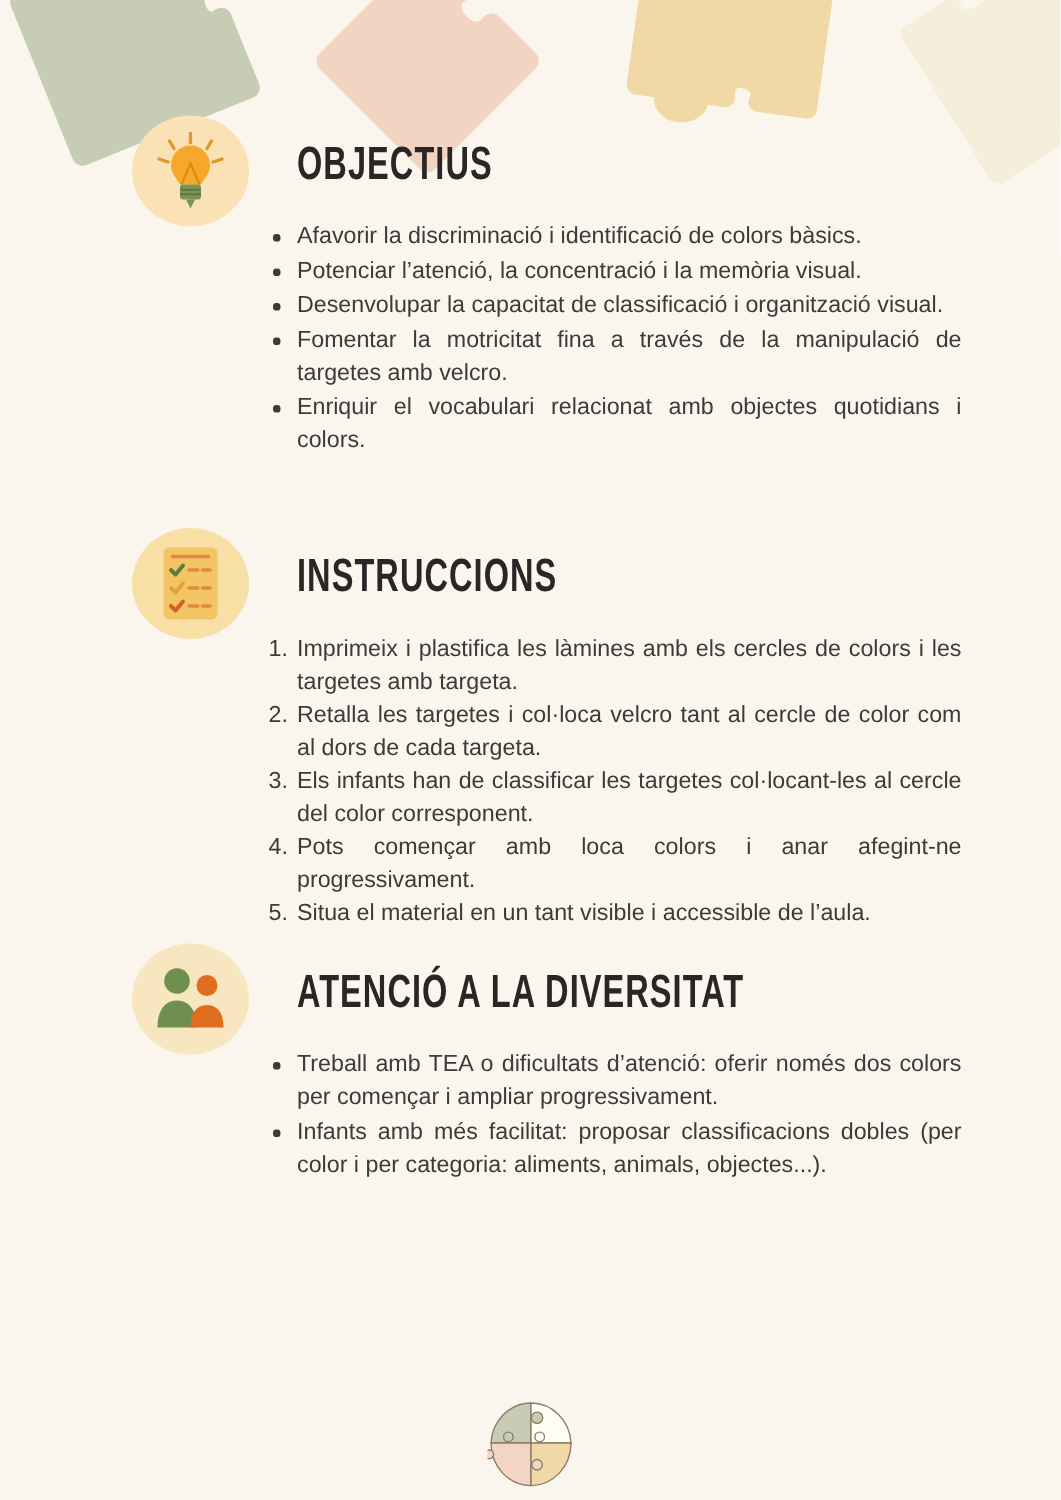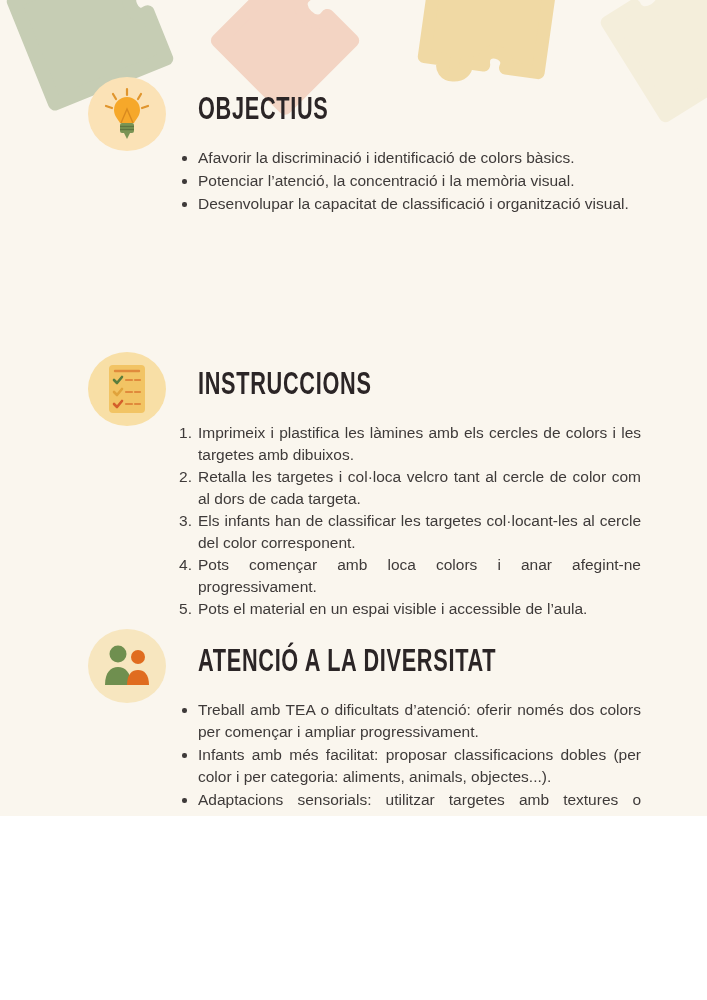--- a/index.html
+++ b/index.html
@@ -1,18 +1,18 @@
 <!DOCTYPE html>
 <html><head>
 <meta charset="utf-8">
 <style>
   html,body{margin:0;padding:0;}
   .page{
     position:relative;
-    width:707px;height:816px;
+    width:707px;height:1000px;
     background:#faf6ee;
     overflow:hidden;
     font-family:"Liberation Sans", sans-serif;
     color:#3e3a39;
   }
   
   .decor{position:absolute;pointer-events:none;}
   .decor svg{overflow:visible;}
   
   .section{position:absolute;left:0;width:707px;}
@@ -92,20 +92,22 @@
         <line x1="17" y1="39.5" x2="31" y2="39.5" stroke="#5e7540" stroke-width="1.4"></line>
         <line x1="17" y1="42.5" x2="31" y2="42.5" stroke="#5e7540" stroke-width="1.4"></line>
         <path d="M21,46 h6 l-3,6 z" fill="#7a9454"></path>
       </svg>
     </div>
     <div class="section-title">OBJECTIUS</div>
     <ul class="items">
       <li>Afavorir la discriminació i identificació de colors bàsics.</li>
       <li>Potenciar l’atenció, la concentració i la memòria visual.</li>
       <li>Desenvolupar la capacitat de classificació i organització visual.</li>
+      <li>Fomentar la motricitat fina a través de la manipulació de targetes amb velcro.</li>
+      <li>Enriquir el vocabulari relacionat amb objectes quotidians i colors.</li>
     </ul>
   </div>
 
   <div class="section" style="top:352px;">
     <div class="icon-circle" style="background:#f8dfa6;">
       <svg width="46" height="54" viewBox="0 0 46 54">
         <rect x="5" y="3" width="36" height="48" rx="4" fill="#f2c464"></rect>
         <line x1="11" y1="9" x2="35" y2="9" stroke="#e08a3c" stroke-width="2.4" stroke-linecap="round"></line>
         <path d="M10,18 l3,3 l5,-6" fill="none" stroke="#5a7d3c" stroke-width="2.6" stroke-linecap="round" stroke-linejoin="round"></path>
         <line x1="22" y1="18" x2="28" y2="18" stroke="#e08a3c" stroke-width="2.2" stroke-linecap="round"></line>
@@ -113,42 +115,41 @@
         <path d="M10,30 l3,3 l5,-6" fill="none" stroke="#e0a33c" stroke-width="2.6" stroke-linecap="round" stroke-linejoin="round"></path>
         <line x1="22" y1="30" x2="28" y2="30" stroke="#e08a3c" stroke-width="2.2" stroke-linecap="round"></line>
         <line x1="31" y1="30" x2="36" y2="30" stroke="#e08a3c" stroke-width="2.2" stroke-linecap="round"></line>
         <path d="M10,42 l3,3 l5,-6" fill="none" stroke="#d45f2b" stroke-width="2.6" stroke-linecap="round" stroke-linejoin="round"></path>
         <line x1="22" y1="42" x2="28" y2="42" stroke="#e08a3c" stroke-width="2.2" stroke-linecap="round"></line>
         <line x1="31" y1="42" x2="36" y2="42" stroke="#e08a3c" stroke-width="2.2" stroke-linecap="round"></line>
       </svg>
     </div>
     <div class="section-title">INSTRUCCIONS</div>
     <ol class="items">
-      <li>Imprimeix i plastifica les làmines amb els cercles de colors i les targetes amb dibuixos.</li>
+      <li>Imprimeix i plastifica les làmines amb els cercles de colors i les targetes amb targeta.</li>
       <li>Retalla les targetes i col·loca velcro tant al cercle de color com al dors de cada targeta.</li>
       <li>Els infants han de classificar les targetes col·locant-les al cercle del color corresponent.</li>
       <li>Pots començar amb loca colors i anar afegint-ne progressivament.</li>
-      <li>Pots el material en un espai visible i accessible de l’aula.</li>
+      <li>Situa el material en un tant visible i accessible de l’aula.</li>
     </ol>
   </div>
 
   <div class="section" style="top:629px;">
     <div class="icon-circle" style="background:#f7e6bf;">
       <svg width="50" height="46" viewBox="0 0 50 46">
         <circle cx="16" cy="11" r="8.5" fill="#6f8f4f"></circle>
         <path d="M3,42 c0,-13 6,-18 13,-18 c7,0 13,5 13,18 z" fill="#6f8f4f"></path>
         <circle cx="36" cy="14" r="7" fill="#e06c1f"></circle>
         <path d="M25,42 c0,-11 5,-15 11,-15 c6,0 11,4 11,15 z" fill="#e06c1f"></path>
       </svg>
     </div>
     <div class="section-title">ATENCIÓ A LA DIVERSITAT</div>
     <ul class="items">
       <li>Treball amb TEA o dificultats d’atenció: oferir només dos colors per començar i ampliar progressivament.</li>
       <li>Infants amb més facilitat: proposar classificacions dobles (per color i per categoria: aliments, animals, objectes...).</li>
-      <li>Adaptacions sensorials: utilitzar targetes amb textures o pictogrames per reforçar la comprensió.</li>
     </ul>
   </div>
 
   <div class="logo-wrap">
     <svg width="58" height="62" viewBox="0 0 100 106">
       <g stroke="#8d7d66" stroke-width="1.6">
         <path d="M50,53 L50,7 A46,49 0 0,0 4,53 Z" fill="#c6cdb4"></path>
         <path d="M50,53 L96,53 A46,49 0 0,0 50,7 Z" fill="#fffdf6"></path>
         <path d="M50,53 L4,53 A46,49 0 0,0 50,102 Z" fill="#f3d5c5"></path>
         <path d="M50,53 L50,102 A46,49 0 0,0 96,53 Z" fill="#f0d9a4"></path>

